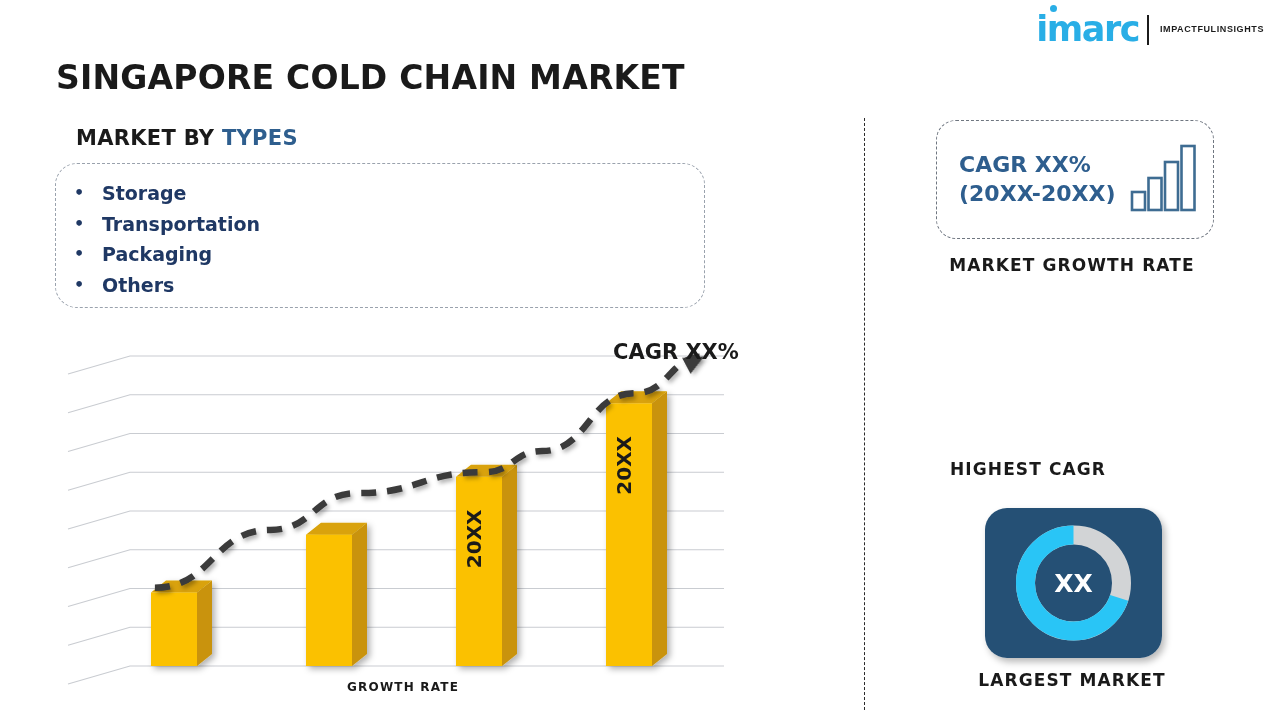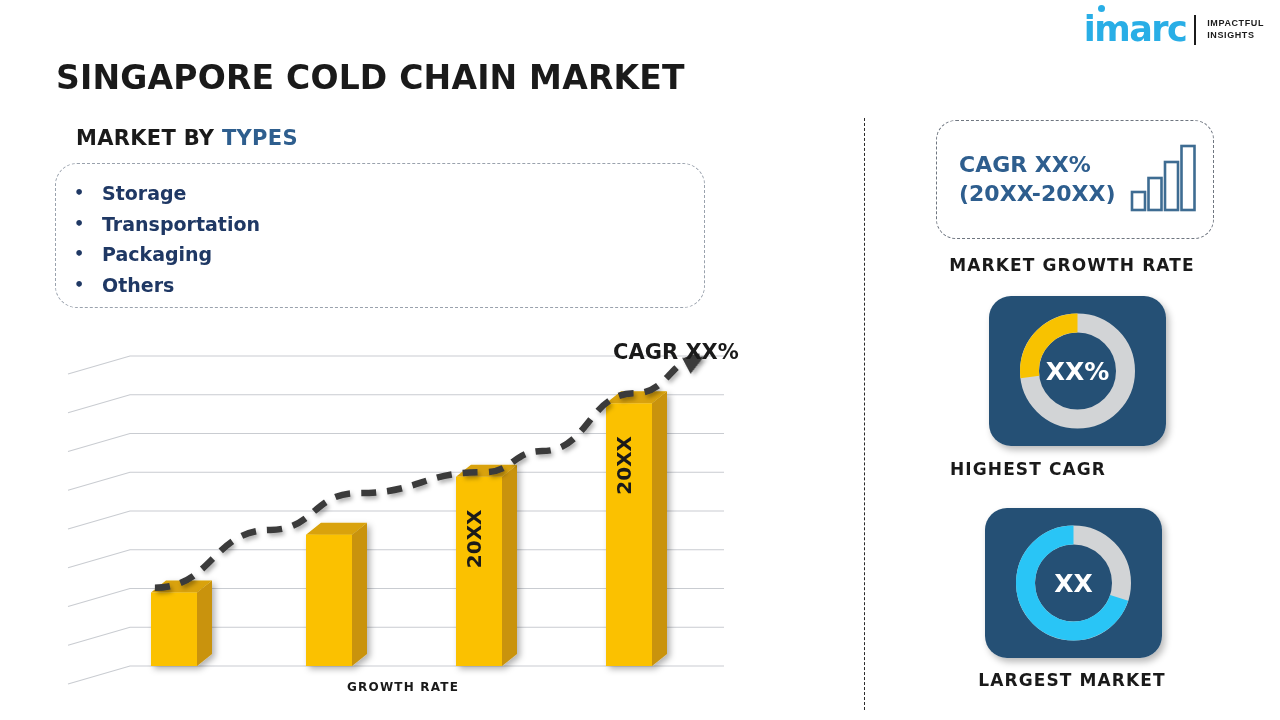--- a/index.html
+++ b/index.html
@@ -17,21 +17,21 @@
   .logo-word{
     font-family:"DejaVu Sans",sans-serif;
     font-size:35px;font-weight:700;color:#29AEE6;letter-spacing:-1.5px;line-height:1;
     position:relative;
   }
   .logo-dot{
     position:absolute;width:7px;height:7px;border-radius:50%;background:#29AEE6;
     left:14px;top:-7px;
   }
   .logo-bar{width:2px;height:30px;background:#1b1b1b;margin:0 5px 0 2px;}
-  .logo-tag{display:flex;flex-direction:column;justify-content:center;line-height:1.25;}
+  .logo-tag{display:flex;flex-direction:row;justify-content:center;line-height:1.25;text-align:right;}
   .logo-tag span{font-size:9px;font-weight:700;color:#1b1b1b;letter-spacing:.6px;}
 
   
   .title{
     position:absolute;left:56px;top:58px;
     font-family:"DejaVu Sans",sans-serif;
     font-size:33px;font-weight:700;color:#1a1a1a;letter-spacing:.2px;
   }
   .subtitle{
     position:absolute;left:76px;top:126px;
@@ -216,28 +216,20 @@
       <g id="icon-bars" fill="none" stroke="#3E6C92" stroke-width="2.6">
           <rect x="3" y="48" width="13" height="18"></rect>
           <rect x="19.5" y="34" width="13" height="32"></rect>
           <rect x="36" y="18" width="13" height="48"></rect>
           <rect x="52.5" y="2" width="13" height="64"></rect>
         </g>
     </svg>
   </div>
   <div class="cap cap-growth">MARKET GROWTH RATE</div>
 
-  <div class="donut-card" id="card-cagr">
-    <svg width="177" height="150" viewBox="0 0 177 150">
-      <rect id="cagr-bg" x="0" y="0" width="177" height="150" rx="22" fill="#255075"></rect>
-      <circle id="cagr-track" cx="88.5" cy="75" r="48" fill="none" stroke-width="19" stroke="#D2D4D6"></circle>
-      <path id="cagr-arc" fill="none" stroke-width="19" stroke-linecap="butt" d="M 40.878494336905064 81.01599521108662 A 48 48 0 0 1 88.49999999999999 27" stroke="#F8C200"></path>
-    </svg>
-    <div class="donut-val">XX%</div>
-  </div>
   <div class="cap cap-highest">HIGHEST CAGR</div>
 
   <div class="donut-card" id="card-market">
     <svg width="177" height="150" viewBox="0 0 177 150">
       <rect id="market-bg" x="0" y="0" width="177" height="150" rx="22" fill="#255075"></rect>
       <circle id="market-track" cx="88.5" cy="75" r="48" fill="none" stroke-width="19" stroke="#D2D4D6"></circle>
       <path id="market-arc" fill="none" stroke-width="19" stroke-linecap="butt" d="M 134.15071278216737 89.83281572999749 A 48 48 0 1 1 88.49999999999999 27" stroke="#29C5F6"></path>
     </svg>
     <div class="donut-val">XX</div>
   </div>

